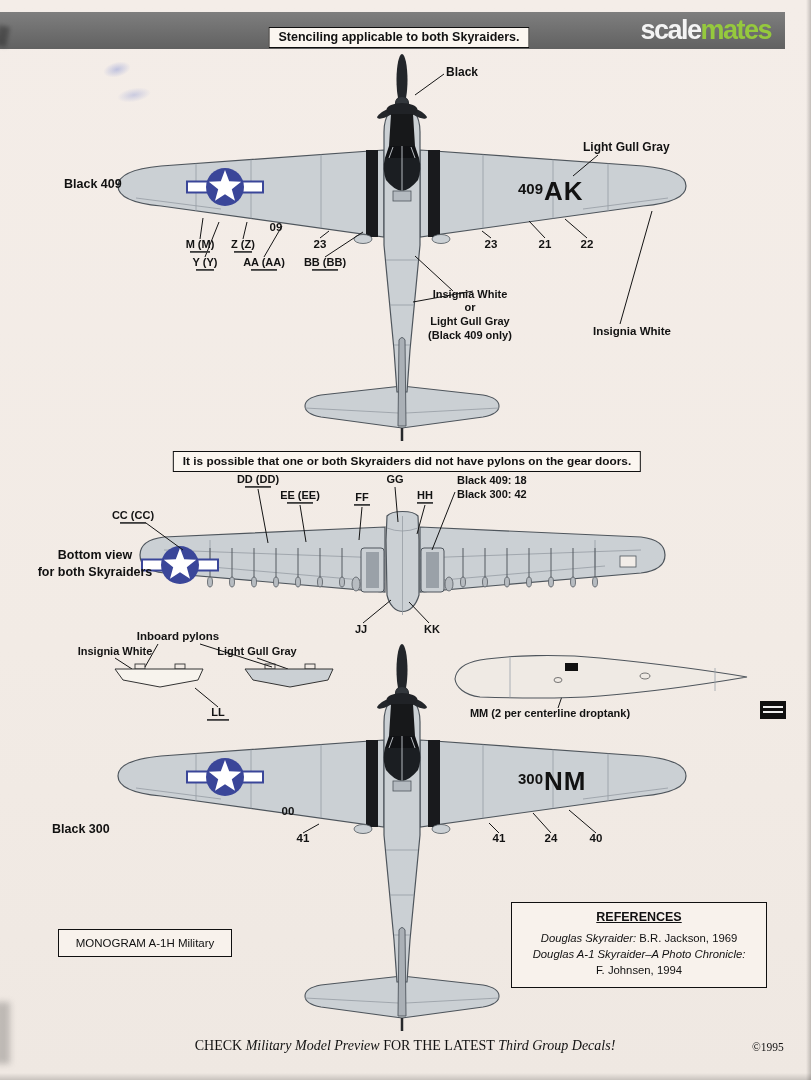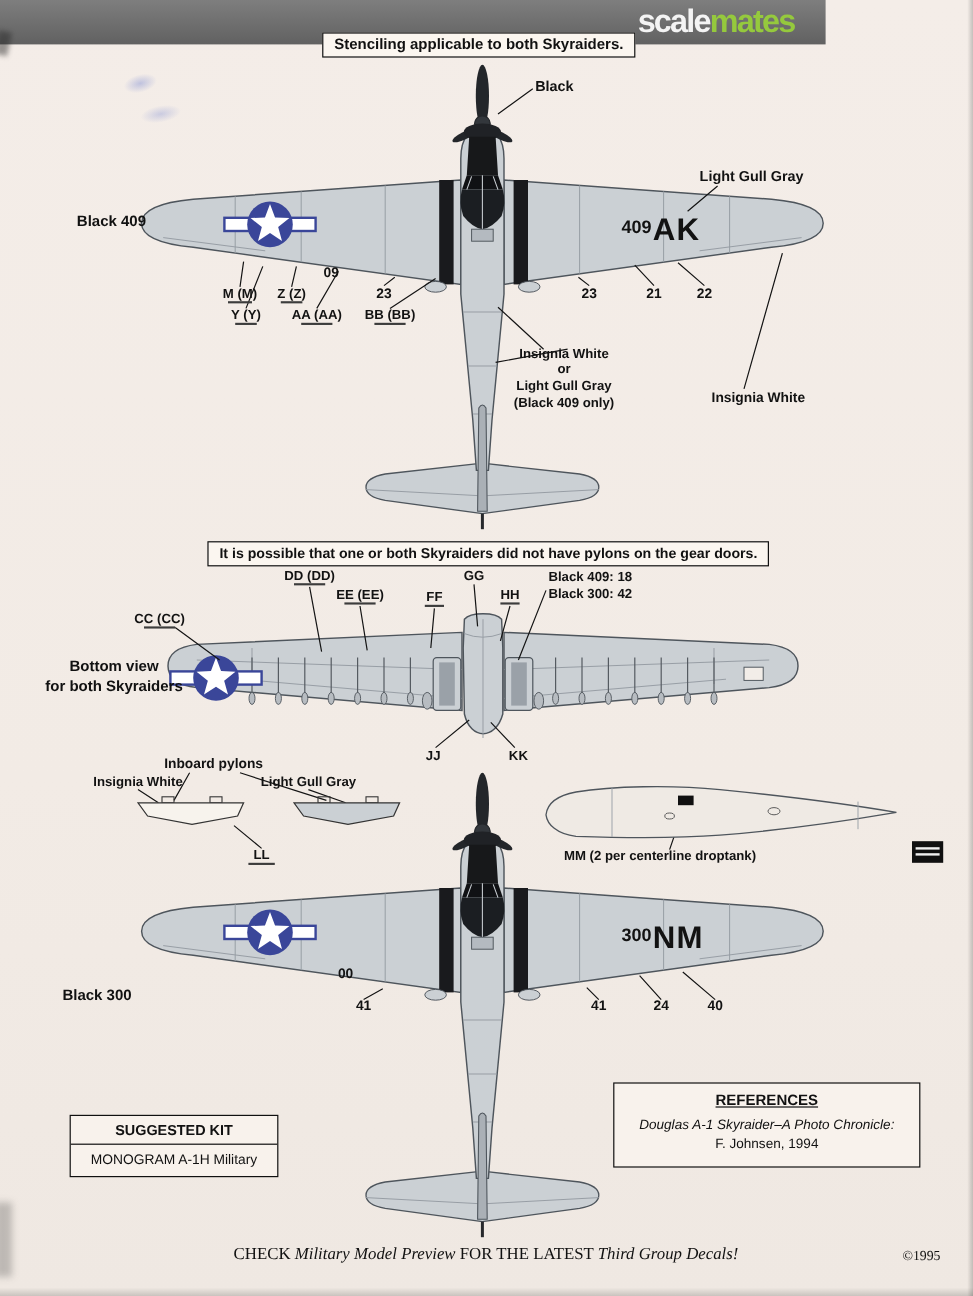--- a/index.html
+++ b/index.html
@@ -1,22 +1,22 @@
 <!DOCTYPE html>
 <html><head>
 <meta charset="utf-8">
 <style>
   *{box-sizing:border-box;}
   html,body{margin:0;padding:0;background:#4a4a4a;}
   .page{position:relative;width:811px;height:1080px;margin:0 auto;overflow:hidden;
         background:linear-gradient(180deg,#f4ede8 0%,#f2ebe5 60%,#efe8e2 100%);
         font-family:"Liberation Sans",sans-serif;color:#111;}
-  .header-bar{position:absolute;left:0;top:0;width:688px;height:37px;
+  .header-bar{position:absolute;left:0;top:12px;width:785px;height:37px;
         background:linear-gradient(180deg,#7e7e7e,#616161);
-        display:flex;align-items:center;justify-content:flex-end;padding-right:26px;z-index:5;}
+        display:flex;align-items:center;justify-content:flex-end;padding-right:14px;z-index:5;}
   .brand{font-weight:bold;font-size:27px;letter-spacing:-1.5px;line-height:1;cursor:pointer;}
   .brand-scale{color:#f4f4f4;}
   .brand-mates{color:#95c93d;}
   .note-box{position:absolute;transform:translateX(-50%);background:#fbf6f0;border:1.4px solid #101010;
         padding:2px 9px 3px;font-weight:bold;white-space:nowrap;z-index:6;text-align:right;}
   #note1{left:399px;top:27px;font-size:12.5px;}
   #note2{left:407px;top:451px;font-size:11.8px;}
   .side-label{position:absolute;font-weight:bold;font-size:12.5px;z-index:4;}
   #label-409{left:64px;top:177px;}
   #label-bottom{left:26px;top:547px;width:138px;text-align:center;line-height:1.35;}
@@ -296,26 +296,28 @@
     <g font-size="11.5" font-weight="bold">
       <text x="187" y="175" text-anchor="middle">00</text>
       <text x="202" y="202" text-anchor="middle">41</text>
       <text x="398" y="202" text-anchor="middle">41</text>
       <text x="450" y="202" text-anchor="middle">24</text>
       <text x="495" y="202" text-anchor="middle">40</text>
     </g>
   </svg>
 
   <div class="kit-box">
-    <div class="kit-title">SUGGESTED KIT</div>
     <div class="kit-name">MONOGRAM A-1H Military</div>
   </div>
 
   <div class="refs-box">
     <div class="refs-title">REFERENCES</div>
+    <div class="refs-line">
+      <span class="em">Douglas Skyraider:</span><span> B.R. Jackson, 1969</span>
+    </div>
     <div class="refs-line">
       <span class="em">Douglas A-1 Skyraider–A Photo Chronicle:</span>
     </div>
     <div class="refs-line">
       <span>F. Johnsen, 1994</span>
     </div>
   </div>
 
   <div class="footer-line">
     <span>CHECK </span><span class="it">Military Model Preview</span><span> FOR THE LATEST </span><span class="it">Third Group Decals!</span>

